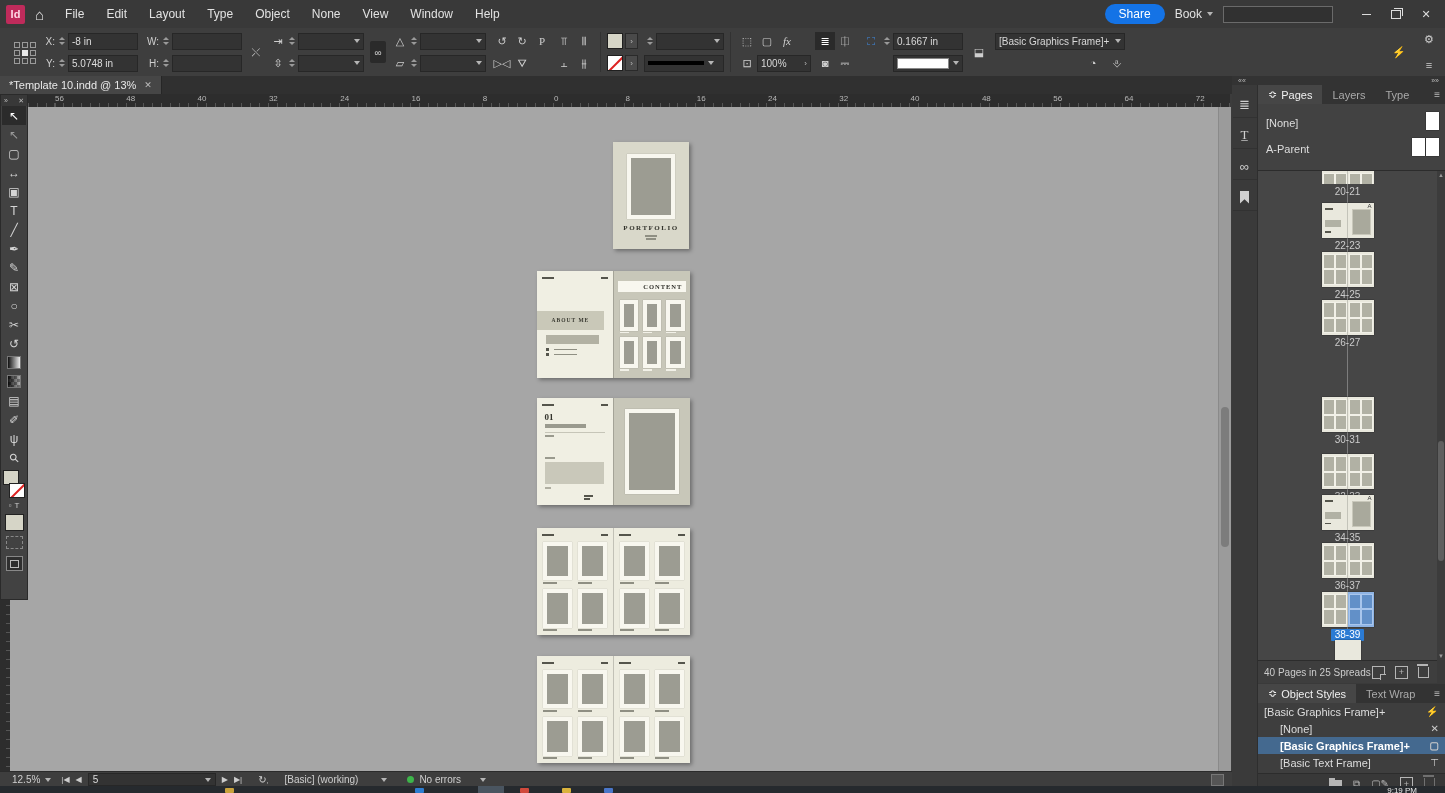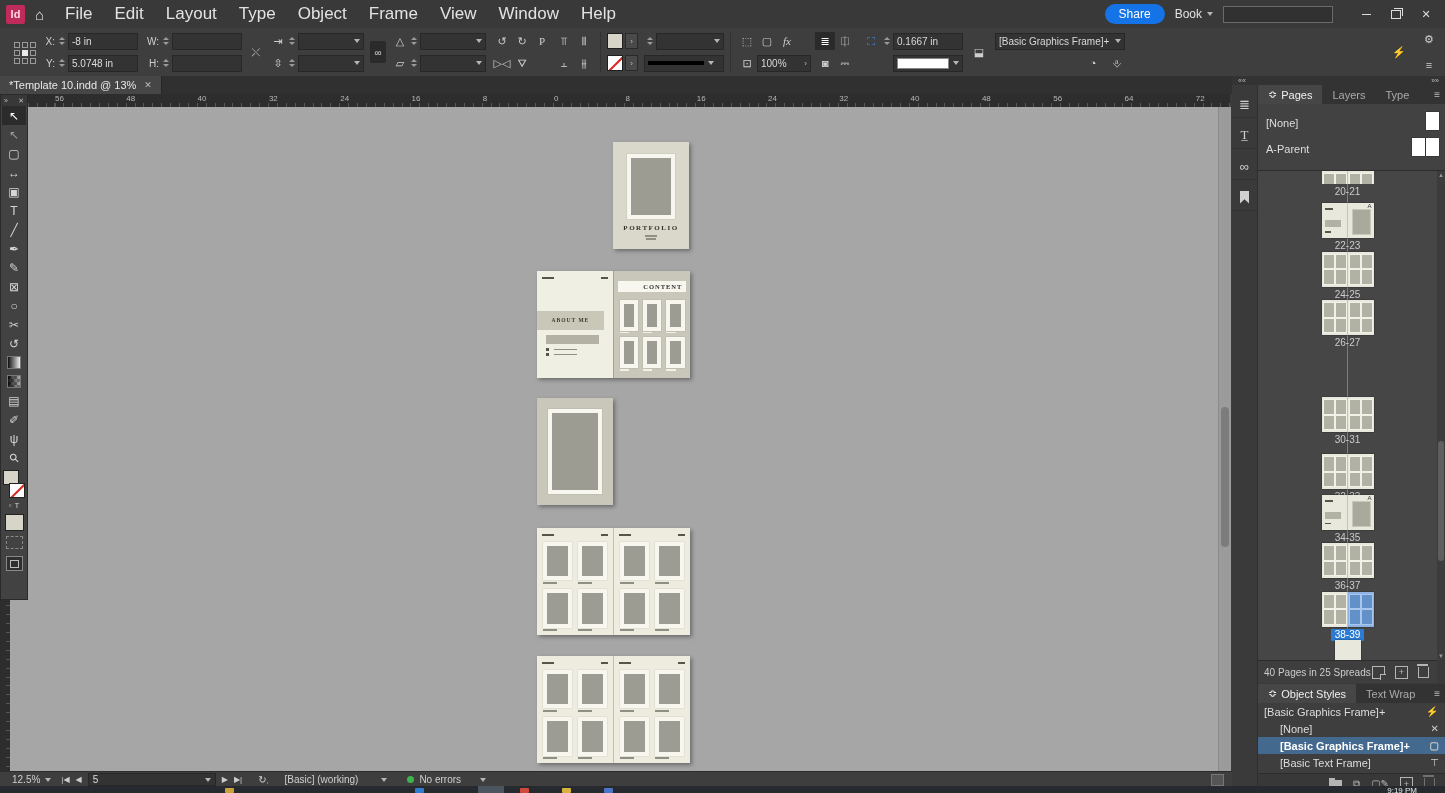--- a/index.html
+++ b/index.html
@@ -5,21 +5,21 @@
   html,body{margin:0;padding:0;background:#222;}
   .app{position:relative;width:1445px;height:793px;overflow:hidden;background:#3c3c3c;
        font-family:"Liberation Sans",sans-serif;color:#d8d8d8;-webkit-font-smoothing:antialiased;}
 
   
   .menubar{position:absolute;left:0;top:0;width:1445px;height:28px;background:#393939;
            display:flex;align-items:center;border-bottom:1px solid #2a2a2a;}
   .id-logo{width:19px;height:19px;margin:0 8px 0 6px;background:#bf2b5b;color:#ffd9e6;
            font-size:11px;font-weight:bold;display:flex;align-items:center;justify-content:center;border-radius:2px;}
   .home-ic{font-size:15px;color:#e6e6e6;margin:0 10px 0 2px;}
-  .menu-item{font-size:17px;color:#e2e2e2;padding:0 11px;line-height:28px;cursor:default;}
+  .menu-item{font-size:12px;color:#e2e2e2;padding:0 11px;line-height:28px;cursor:default;}
   .mb-right{margin-left:auto;display:flex;align-items:center;gap:10px;padding-right:4px;}
   .share-btn{background:#1473e6;color:#fff;font-size:12px;border-radius:11px;padding:3px 14px;}
   .book-dd{display:flex;align-items:center;gap:5px;font-size:12px;color:#e2e2e2;}
   .mb-search{width:108px;height:15px;background:#313131;border:1px solid #6a6a6a;}
   .win-btns{display:flex;align-items:center;margin-left:8px;}
   .win-btn{width:30px;height:26px;display:flex;align-items:center;justify-content:center;font-size:11px;color:#ddd;}
   .restore-ic{width:8px;height:7px;border:1px solid #ddd;position:relative;background:#393939;}
   .restore-ic::before{content:'';position:absolute;left:2px;top:-3px;width:8px;height:7px;border:1px solid #ddd;border-bottom:none;border-left:none;}
   .min-ic{width:9px;height:1px;background:#ddd;}
 
@@ -193,21 +193,21 @@
 
   <div class="menubar">
     <div class="id-logo">Id</div>
     <div class="home-ic">⌂</div>
     <div style="display:flex;">
         <div class="menu-item">File</div>
         <div class="menu-item">Edit</div>
         <div class="menu-item">Layout</div>
         <div class="menu-item">Type</div>
         <div class="menu-item">Object</div>
-        <div class="menu-item">Frame</div>
+        <div class="menu-item">None</div>
         <div class="menu-item">View</div>
         <div class="menu-item">Window</div>
         <div class="menu-item">Help</div>
       </div>
     <div class="mb-right">
       <div class="share-btn">Share</div>
       <div class="book-dd">
         <span>Book</span>
         <span class="chev"></span>
       </div>
@@ -513,20 +513,33 @@
             <div class="ph-in"></div>
           </div>
           <span class="gbar" style="left: 69%; top: calc(57%); width: 12%; height: 1.5px; background: rgb(242, 241, 232);"></span>
           <div class="ph-frame" style="left: 69%; top: 62%; width: 24%; height: 29%;">
             <div class="ph-in"></div>
           </div>
           <span class="gbar" style="left: 69%; top: calc(92%); width: 12%; height: 1.5px; background: rgb(242, 241, 232);"></span>
         </div>
       </div>
       <div class="spread" style="left: 527px; top: 291px;">
+        <div class="page pg-cream">
+          <span class="dbar" style="left: 7%; top: 6%; width: 16%; height: 2px;"></span>
+          <span class="dbar" style="right: 7%; top: 6%; width: 9%; height: 2px;"></span>
+          <span style="position: absolute; left: 10%; top: 13%; font-family: &quot;Liberation Serif&quot;, serif; font-weight: bold; font-size: 9px; color: rgb(51, 51, 44);">01</span>
+          <span class="gbar" style="left: 10%; top: 24%; width: 55%; height: 4px; background: rgb(154, 154, 142);"></span>
+          <span class="gbar" style="left: 10%; top: 32%; width: 80%; height: 1px; background: rgb(198, 197, 184);"></span>
+          <span class="gbar" style="left: 10%; top: 35%; width: 12%; height: 1.5px; background: rgb(154, 154, 142);"></span>
+          <span class="gbar" style="left: 10%; top: 55%; width: 14%; height: 2px; background: rgb(154, 154, 142);"></span>
+          <span class="gbar" style="left: 10%; top: 60%; width: 78%; height: 20%; background: rgb(201, 200, 186);"></span>
+          <span class="gbar" style="left: 10%; top: 83%; width: 8%; height: 2px; background: rgb(176, 175, 162);"></span>
+          <span class="dbar" style="left: 62%; top: 91%; width: 12%; height: 1.5px;"></span>
+          <span class="dbar" style="left: 62%; top: 93.5%; width: 8%; height: 1.5px;"></span>
+        </div>
         <div class="page pg-dark">
           <div class="ph-frame" style="left: 15%; top: 10%; width: 70%; height: 80%;">
             <div class="ph-in"></div>
           </div>
         </div>
       </div>
       <div class="spread" style="left: 527px; top: 421px;">
         <div class="page pg-grid">
           <span class="dbar" style="left: 7%; top: 6%; width: 16%; height: 2px;"></span>
           <span class="dbar" style="right: 7%; top: 6%; width: 9%; height: 2px;"></span>

